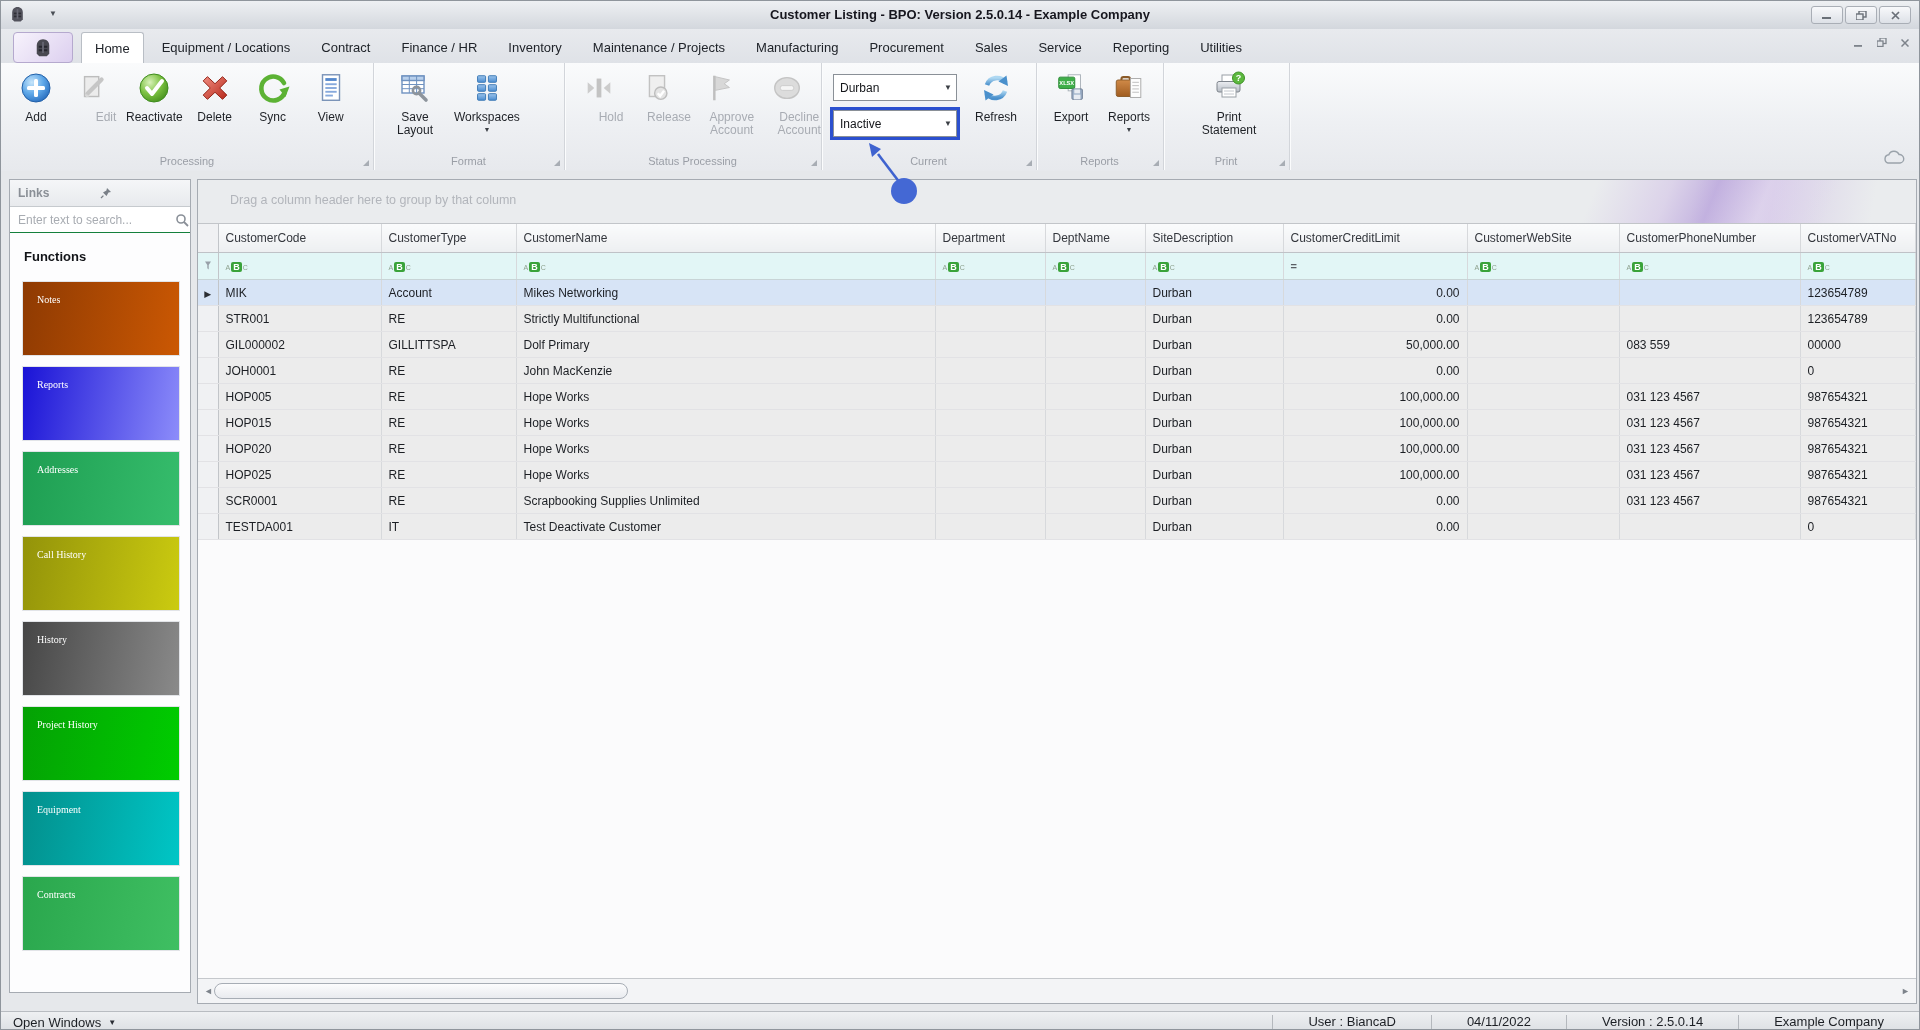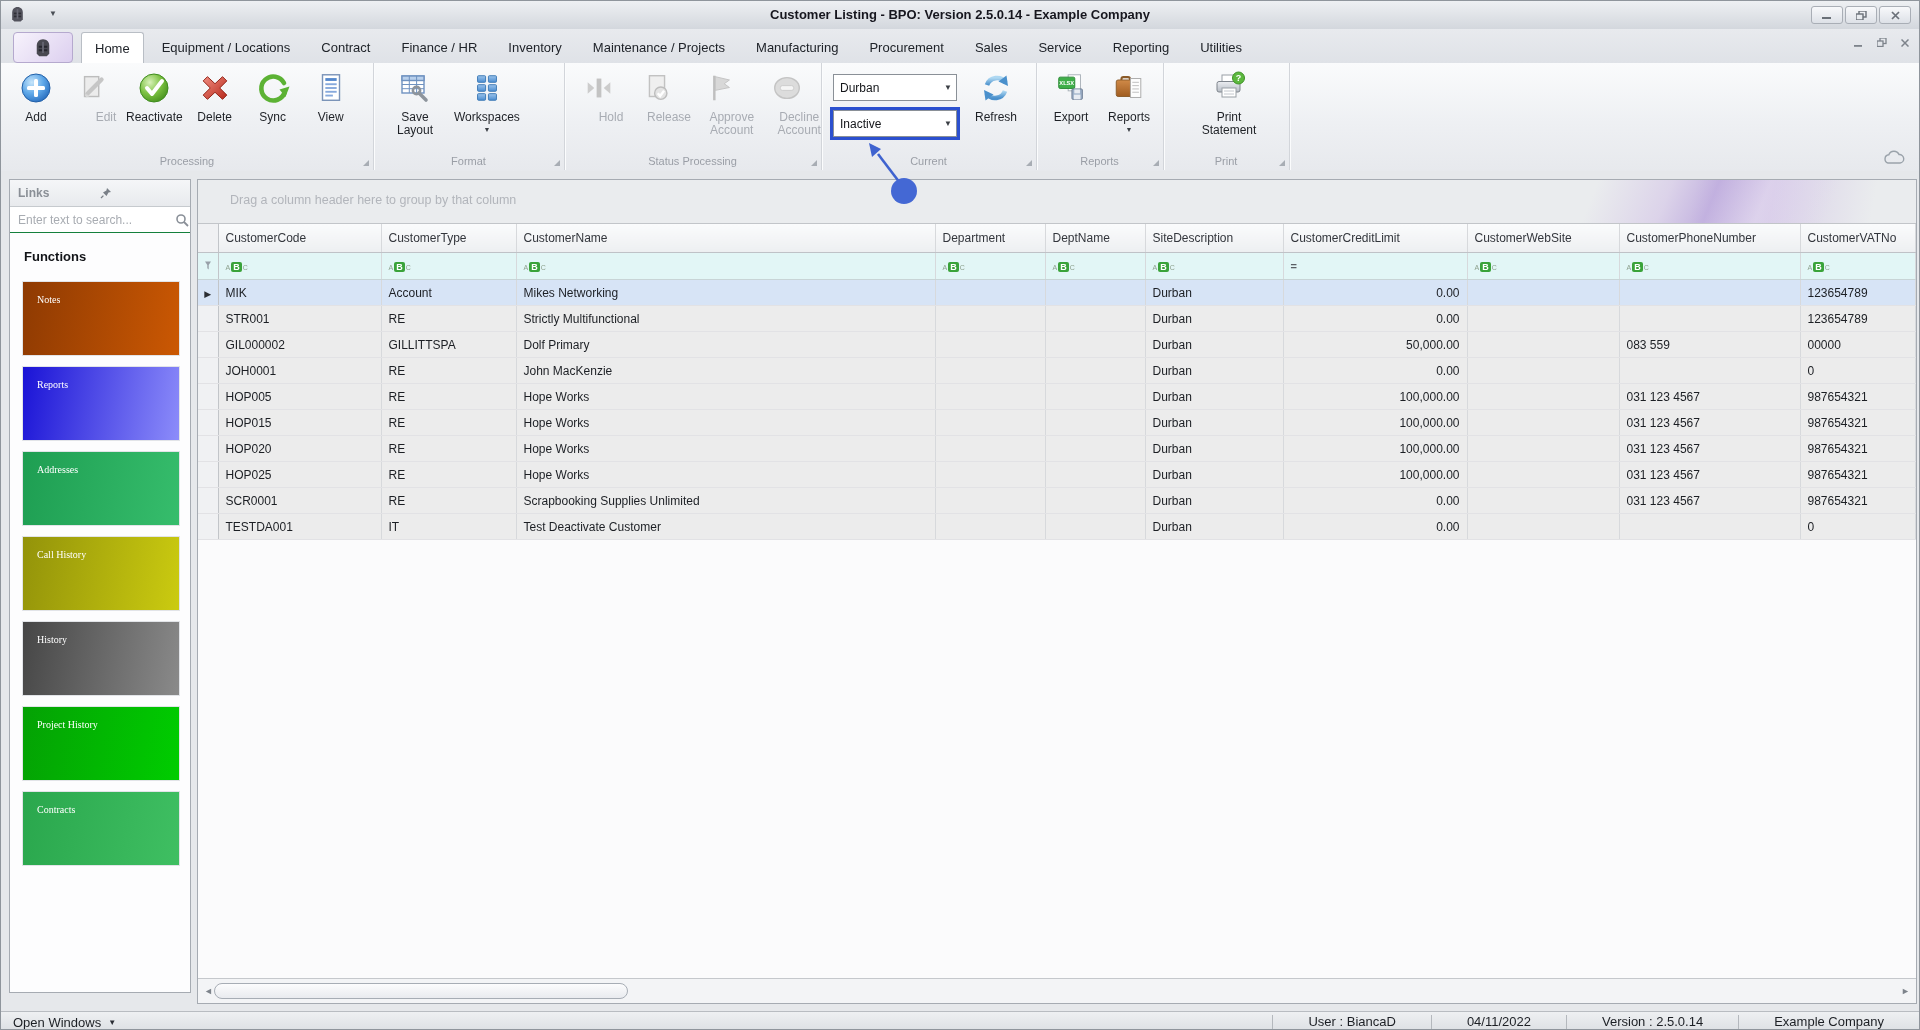--- a/index.html
+++ b/index.html
@@ -502,20 +502,23 @@
         </div>
         <div class="funcbtn" style="background: linear-gradient(100deg, rgb(147, 147, 10) 0%, rgb(203, 203, 16) 100%);">
           <span class="funclabel">Call History</span>
         </div>
         <div class="funcbtn" style="background: linear-gradient(100deg, rgb(70, 70, 70) 0%, rgb(138, 138, 138) 100%);">
           <span class="funclabel">History</span>
         </div>
         <div class="funcbtn" style="background: linear-gradient(100deg, rgb(4, 161, 4) 0%, rgb(0, 205, 0) 100%);">
           <span class="funclabel">Project History</span>
         </div>
+        <div class="funcbtn" style="background: linear-gradient(100deg, rgb(3, 143, 140) 0%, rgb(0, 198, 198) 100%);">
+          <span class="funclabel">Equipment</span>
+        </div>
         <div class="funcbtn" style="background: linear-gradient(100deg, rgb(42, 167, 77) 0%, rgb(63, 191, 98) 100%);">
           <span class="funclabel">Contracts</span>
         </div>
       </div>
   </div>
 
   <div class="gridpanel">
     <div class="groupbar">
       <span class="hint">Drag a column header here to group by that column</span>
       <span class="swirl"></span>

